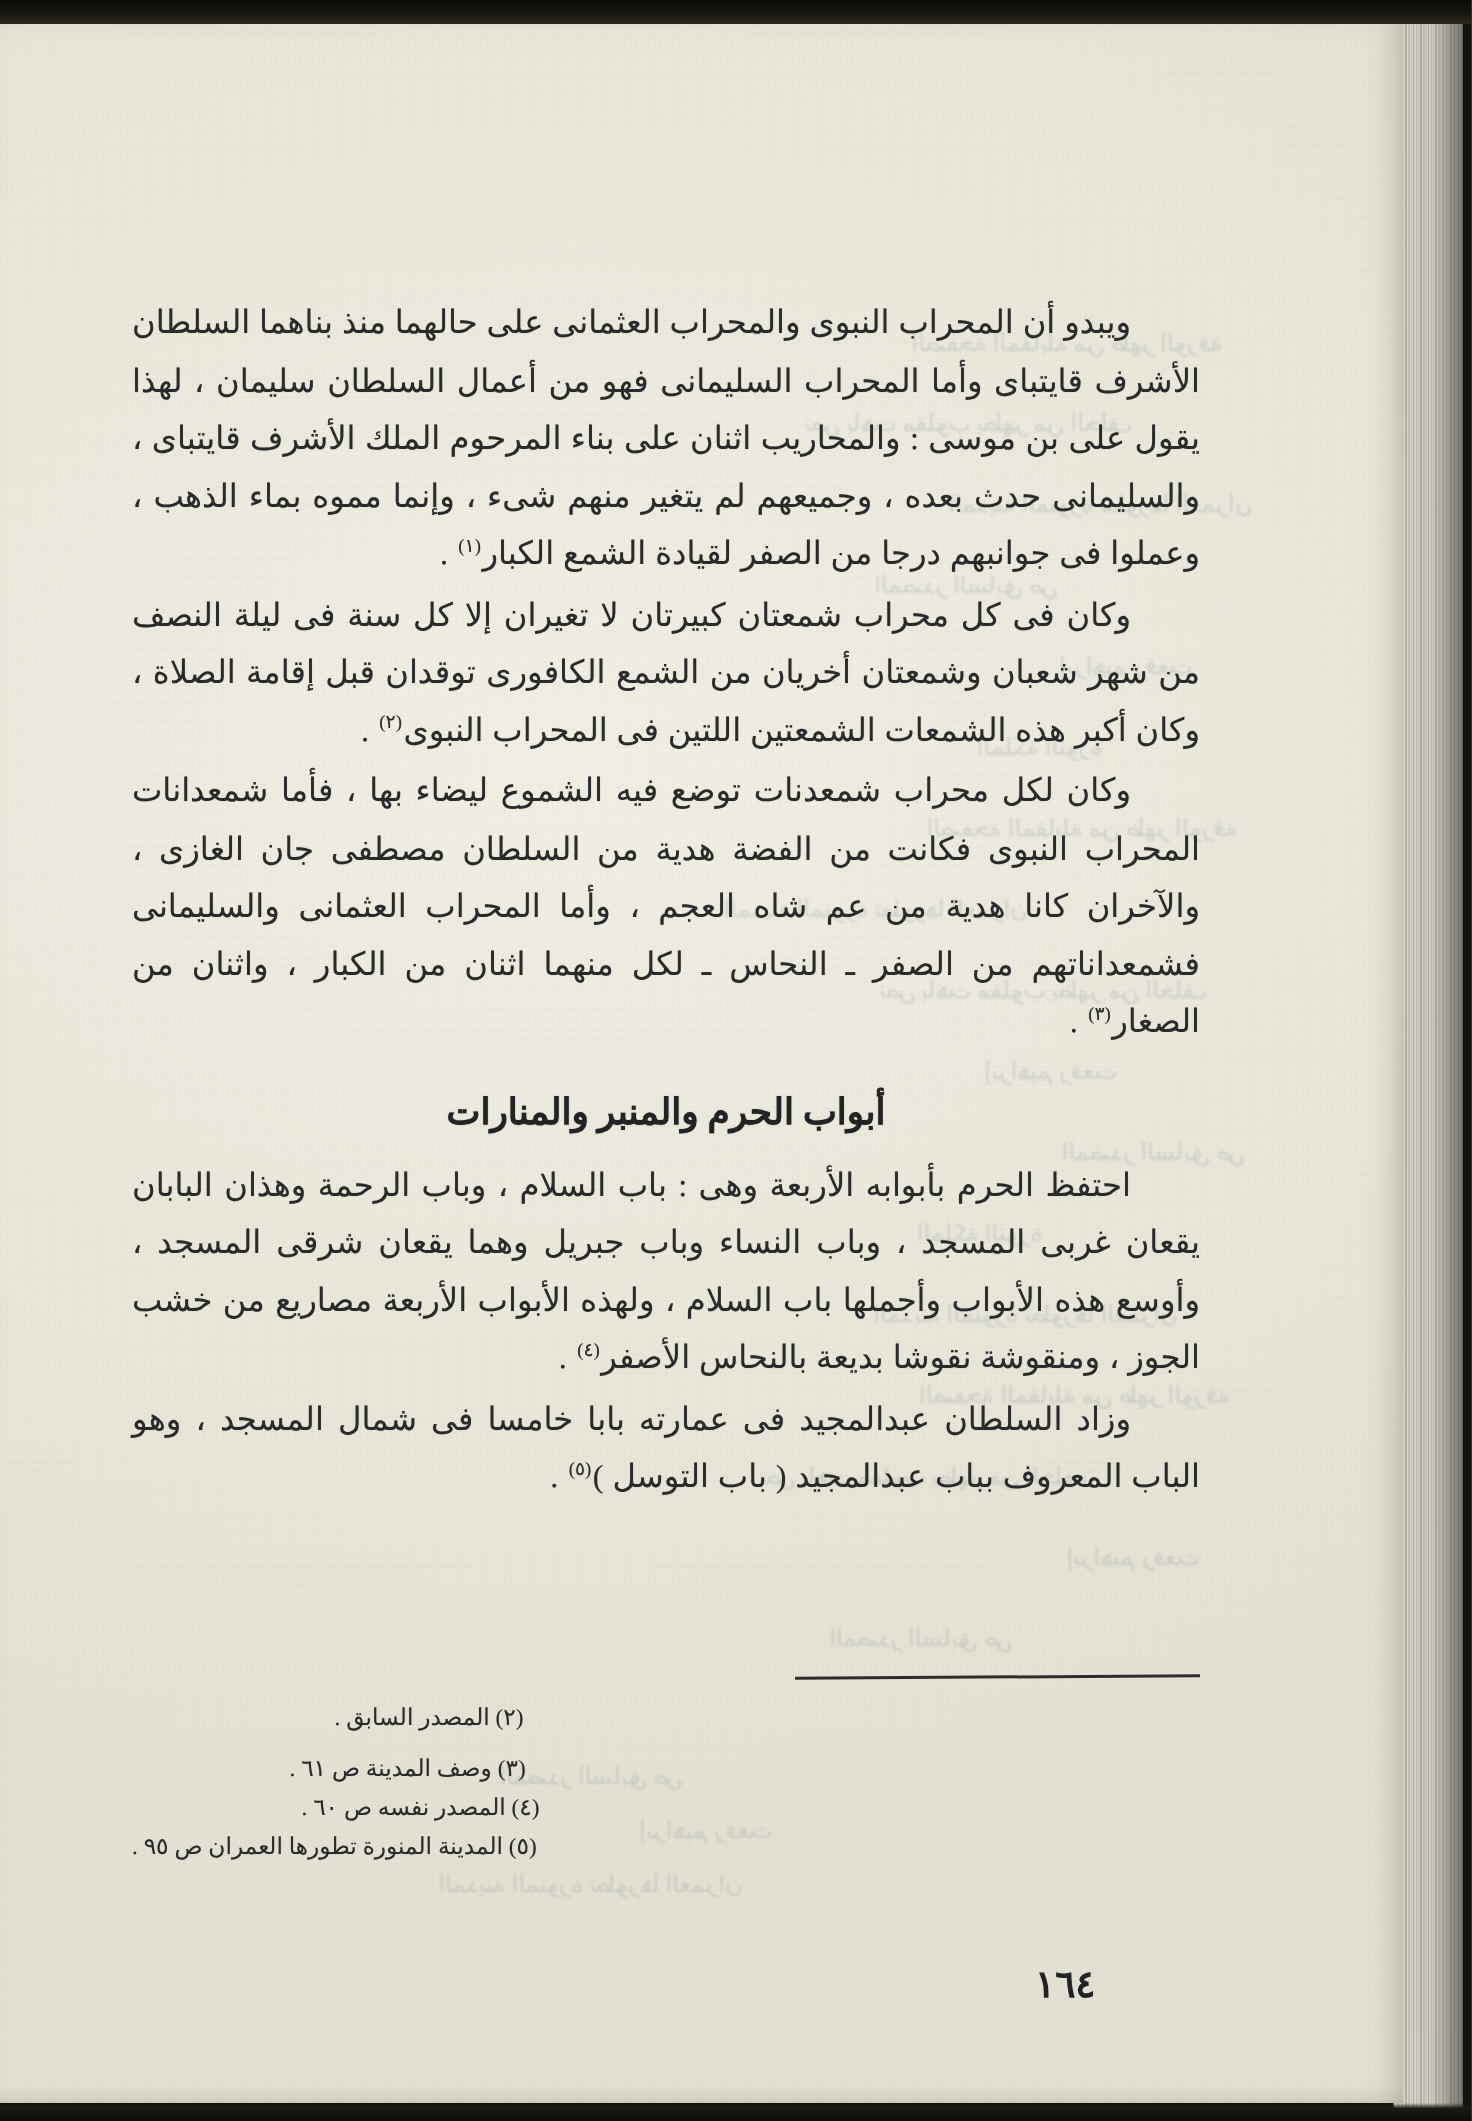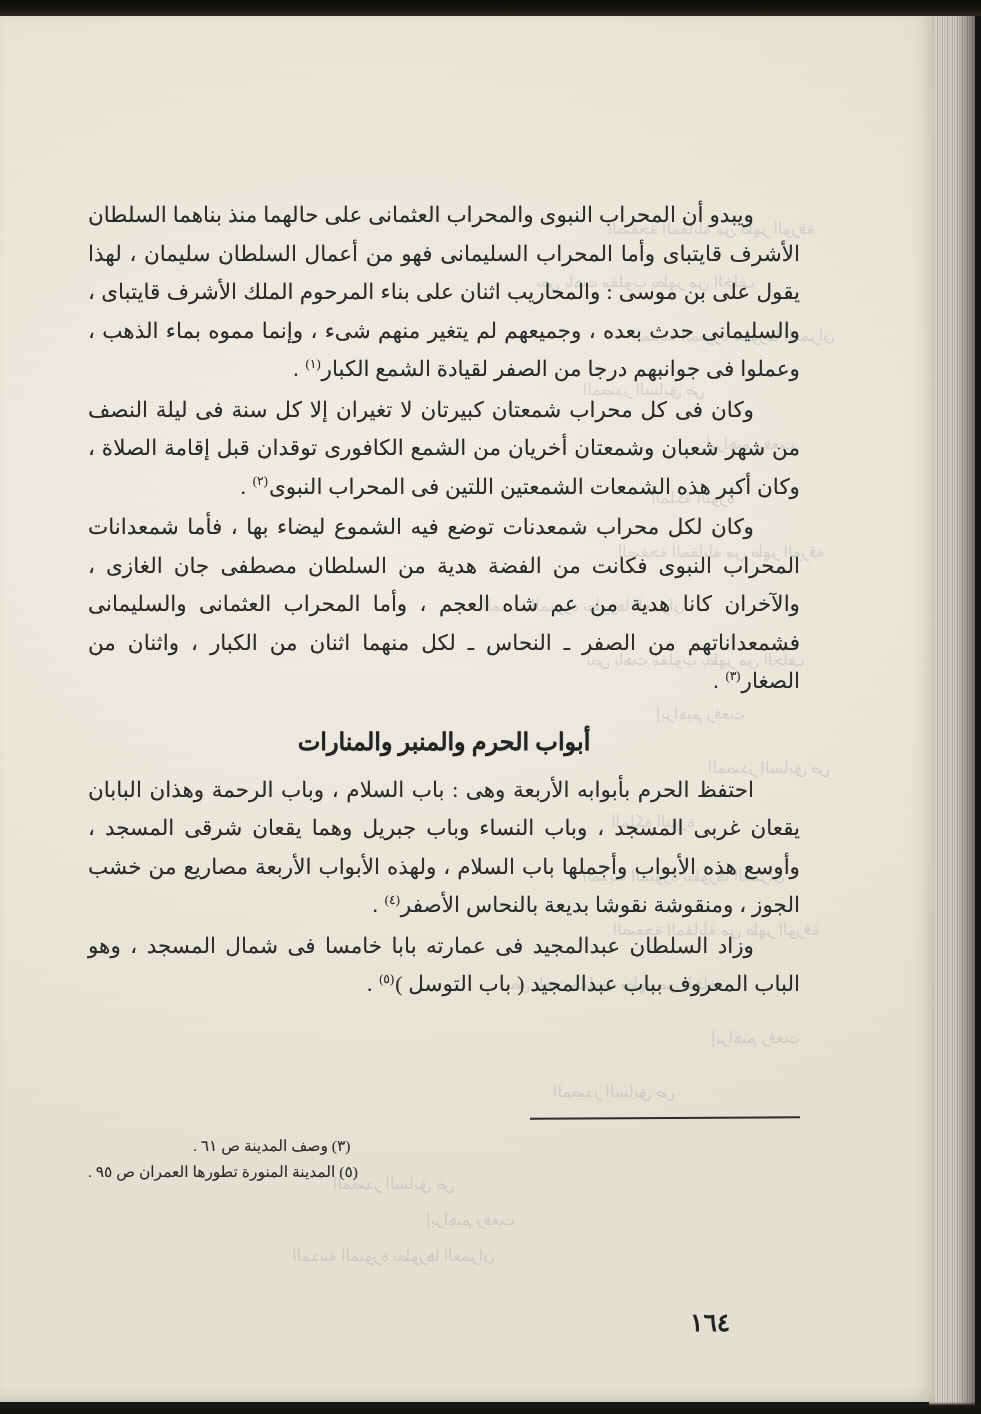--- a/index.html
+++ b/index.html
@@ -244,23 +244,25 @@
 
       <p class="para"><span>وزاد السلطان عبدالمجيد فى عمارته بابا خامسا فى شمال المسجد ، وهو الباب المعروف بباب عبدالمجيد ( باب التوسل )</span><sup class="fn">(٥)</sup><span> .</span></p>
 
 
     </div>
 
     <div class="footnotes">
       <div class="fn-rule"></div>
 
 
+      <p class="fn-item right-pad" style="text-align:left; padding-left:135px;"><span>(٢)</span>&nbsp;<span>المصدر السابق .</span></p>
 
       <p class="fn-item" style="text-align:left; padding-left:105px; margin-top:9px;"><span>(٣)</span>&nbsp;<span>وصف المدينة ص ٦١ .</span></p>
 
+      <p class="fn-item" style="text-align:left; padding-left:113px;"><span>(٤)</span>&nbsp;<span>المصدر نفسه ص ٦٠ .</span></p>
 
       <p class="fn-item" style="text-align:left; padding-left:0px;"><span>(٥)</span>&nbsp;<span>المدينة المنورة تطورها العمران ص ٩٥ .</span></p>
     </div>
 
     <div class="folio">
       <span>١٦٤</span>
     </div>
 
   </div>
 

